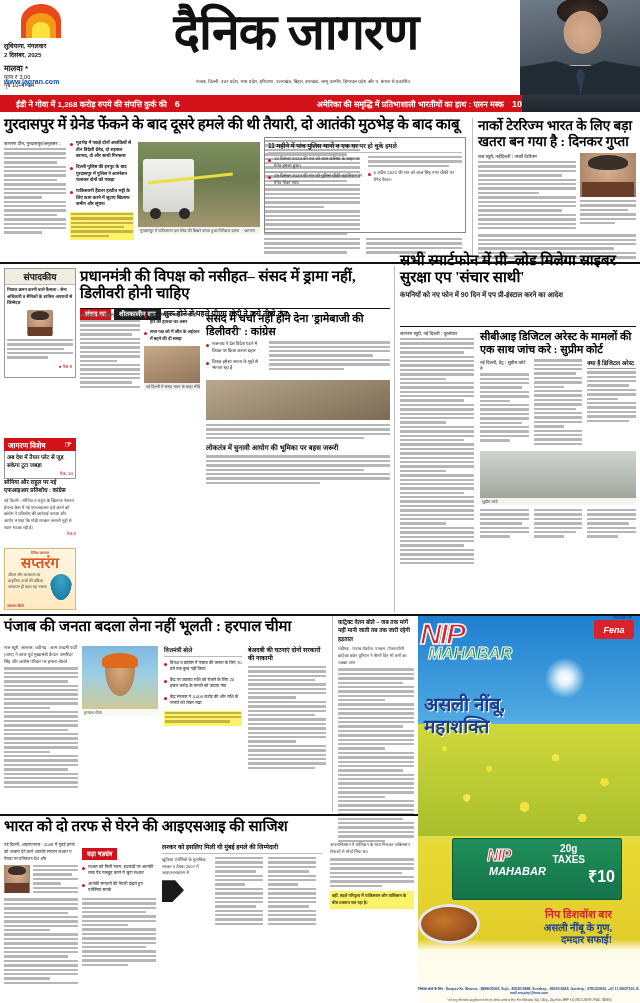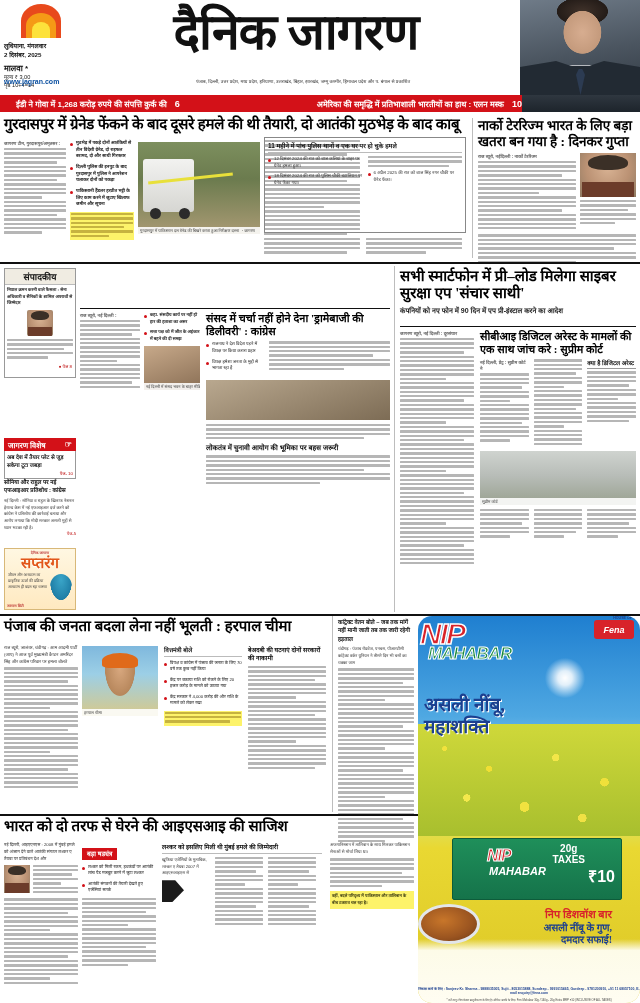--- a/index.html
+++ b/index.html
@@ -189,21 +189,20 @@
   .saptrang .yogi {
     position:absolute; right:3px; bottom:9px; width:22px; height:26px;
     background:radial-gradient(ellipse at 50% 22%, #3aa5c8 0%, #1f7ea6 70%, transparent 72%);
     border-radius:50% 50% 30% 30%;
   }
 
   
   .ad {
     position:absolute; overflow:hidden;
     background:linear-gradient(180deg, #1f7fd0 0%, #4fa8e2 26%, #9fd4f2 40%, #cfe88a 47%, #e9d832 60%, #dcc625 100%);
-    border-radius:14px;
   }
   .ad .sun-burst {
     position:absolute; left:56%; top:10%; width:46px; height:46px;
     background:radial-gradient(circle, #ffffff 0%, rgba(255,255,255,.85) 22%, rgba(255,255,255,0) 62%);
   }
   .ad .nip-logo {
     position:absolute; left:2px; top:4px;
     font-family:"Liberation Sans", sans-serif; font-weight:bold;
     font-size:30px; color:#d8232a; line-height:.9; letter-spacing:-2px;
     -webkit-text-stroke:1.5px #ffffff; font-style:italic;
@@ -542,20 +541,28 @@
     <div class="ftext dense" style="padding:2px;">
       <span class="l"></span>
         <span class="l"></span>
         <span class="l m"></span>
         <span class="l"></span>
       <span class="l s"></span>
     </div>
     <div style="font-size:4.4px; text-align:right; padding-right:3px; color:#b00;">● पेज 8</div>
   </div>
 
+  <div class="region" style="left:80px; top:268px; width:310px;">
+    <div class="hl xl">प्रधानमंत्री की विपक्ष को नसीहत– संसद में ड्रामा नहीं, डिलीवरी होनी चाहिए</div>
+    <div style="display:flex; align-items:center; gap:3px; margin-top:5px;">
+      <span class="chip">संसद का</span>
+      <span class="chip dark">शीतकालीन सत्र</span>
+      <span class="subbar">शुरू होने से पहले पीएम मोदी ने कसे तीखे तंज</span>
+    </div>
+  </div>
 
   <div class="hr" style="position:absolute; left:80px; top:308px; width:310px;"></div>
 
   <div class="region" style="left:80px; top:312px; width:60px;">
     <div class="byline">राज ब्यूरो, नई दिल्ली :</div>
     <div class="ftext dense">
       <span class="l"></span>
         <span class="l"></span>
         <span class="l"></span>
         <span class="l m"></span>
@@ -631,21 +638,21 @@
         <span class="l"></span>
         <span class="l m"></span>
       <span class="l"></span>
         <span class="l"></span>
         <span class="l s"></span>
     </div>
   </div>
 
   <div class="vr" style="position:absolute; left:394px; top:266px; height:346px;"></div>
 
-  <div class="region" style="left:400px; top:268px; width:236px;">
+  <div class="region" style="left:400px; top:252px; width:236px;">
     <div class="hl xl">सभी स्मार्टफोन में प्री–लोड मिलेगा साइबर सुरक्षा एप 'संचार साथी'</div>
     <div style="font-size:7px; font-weight:bold; color:#222; margin-top:3px;">कंपनियों को नए फोन में 90 दिन में एप प्री-इंस्टाल करने का आदेश</div>
   </div>
   <div class="hr" style="position:absolute; left:400px; top:326px; width:236px;"></div>
 
   <div class="region" style="left:400px; top:330px; width:74px;">
     <div class="byline">जागरण ब्यूरो, नई दिल्ली : दूरसंचार</div>
     <div class="ftext dense">
       <span class="l"></span>
         <span class="l"></span>

